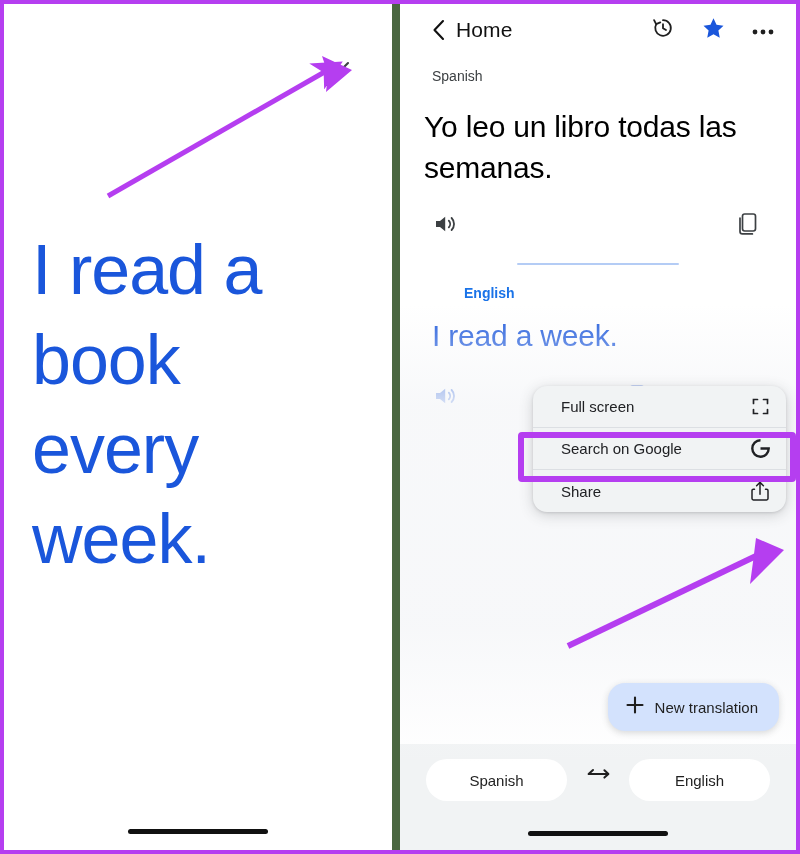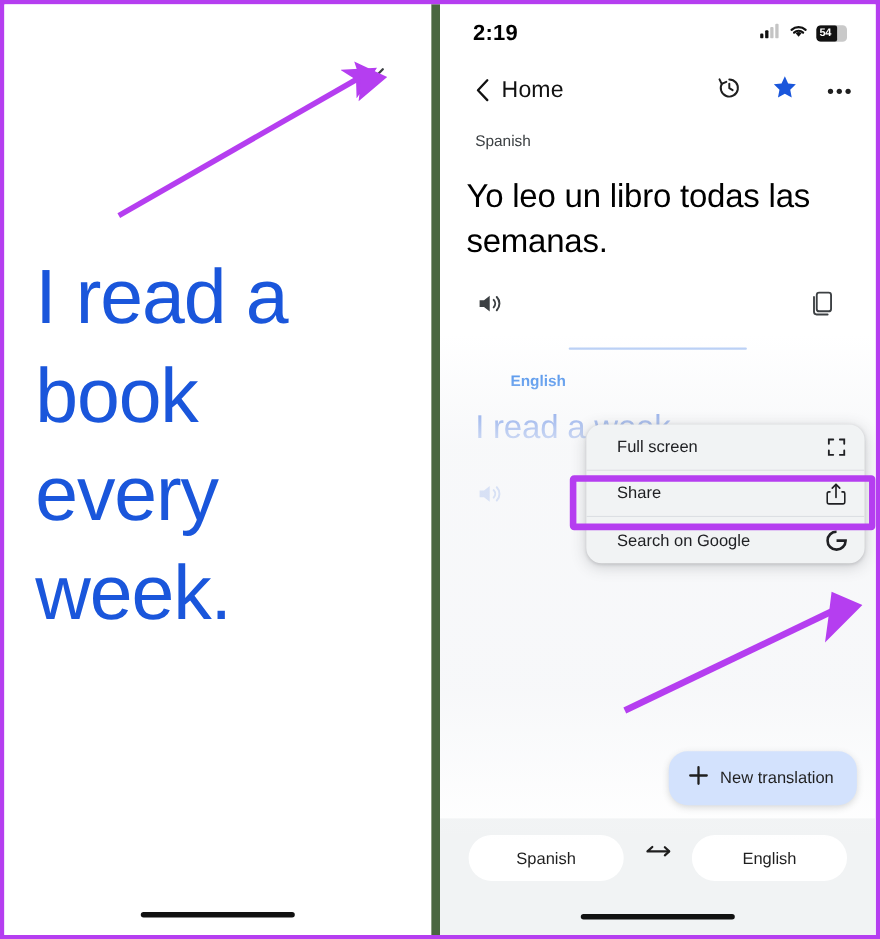--- a/index.html
+++ b/index.html
@@ -19,20 +19,21 @@
   }
 
   
   .left-panel {
     position: relative;
     width: 388px;
     height: 846px;
     background: #ffffff;
     overflow: hidden;
     flex: 0 0 388px;
+    border-radius: 17px;
   }
 
   .collapse-icon {
     position: absolute;
     top: 55px;
     right: 40px;
     width: 30px; height: 30px;
   }
 
   .left-text {
@@ -359,44 +360,20 @@
       </svg>
     </div>
 
     <div class="home-indicator"></div>
   </div>
 
   <div class="panel-divider"></div>
 
   <div class="right-panel">
 
-    <div class="status-bar">
-      <div class="status-time">2:19</div>
-      <div class="status-icons">
-        <span>
-          <svg width="19" height="14" viewBox="0 0 19 14" aria-hidden="true">
-            <rect x="0" y="9.5" width="3" height="4.5" rx="1" fill="#111"></rect>
-            <rect x="4.6" y="6.5" width="3" height="7.5" rx="1" fill="#111"></rect>
-            <rect x="9.2" y="3.5" width="3" height="10.5" rx="1" fill="#c4c4c4"></rect>
-            <rect x="13.8" y="0.5" width="3" height="13.5" rx="1" fill="#c4c4c4"></rect>
-          </svg>
-        </span>
-        <span>
-          <svg width="18" height="14" viewBox="0 0 18 14" aria-hidden="true">
-            <path d="M9 12.4 L6.3 9.2 A4.4 4.4 0 0 1 11.7 9.2 Z" fill="#111"></path>
-            <path d="M2.6 6.1 A9.6 9.6 0 0 1 15.4 6.1" stroke="#111" stroke-width="2" fill="none" stroke-linecap="round"></path>
-            <path d="M4.9 8.7 A6.2 6.2 0 0 1 13.1 8.7" stroke="#111" stroke-width="2" fill="none" stroke-linecap="round"></path>
-          </svg>
-        </span>
-        <span class="battery">
-          <span class="battery-fill"></span>
-          <span class="battery-text">54</span>
-        </span>
-      </div>
-    </div>
 
     <div class="app-header">
       <div class="header-left">
         <span class="back-chevron">
           <svg width="16" height="22" viewBox="0 0 16 22" aria-hidden="true">
             <path d="M12 2 L3.5 11 L12 20" stroke="#111" stroke-width="2.1" fill="none" stroke-linecap="round" stroke-linejoin="round"></path>
           </svg>
         </span>
         <span class="header-title">Home</span>
       </div>
@@ -492,34 +469,34 @@
             <g stroke="#202124" stroke-width="1.7" fill="none" stroke-linecap="round">
               <path d="M1.5 5.5 V1.5 H5.5"></path>
               <path d="M11.5 1.5 H15.5 V5.5"></path>
               <path d="M15.5 11.5 V15.5 H11.5"></path>
               <path d="M5.5 15.5 H1.5 V11.5"></path>
             </g>
           </svg>
         </span>
       </div>
       <div class="menu-item">
+        <span>Search on Google</span>
+        <span class="menu-icon">
+          <svg width="19" height="19" viewBox="0 0 19 19" aria-hidden="true">
+            <path d="M9.5 1.3 a8.2 8.2 0 1 0 8.2 8.2 h-8.2" stroke="#202124" stroke-width="2.4" fill="none"></path>
+          </svg>
+        </span>
+      </div>
+      <div class="menu-item">
         <span>Share</span>
         <span class="menu-icon">
           <svg width="18" height="20" viewBox="0 0 18 20" aria-hidden="true">
             <path d="M3.5 8.2 H2.4 a1.4 1.4 0 0 0 -1.4 1.4 v8 a1.4 1.4 0 0 0 1.4 1.4 h13.2 a1.4 1.4 0 0 0 1.4 -1.4 v-8 a1.4 1.4 0 0 0 -1.4 -1.4 h-1.1" stroke="#202124" stroke-width="1.5" fill="none" stroke-linecap="round"></path>
             <path d="M9 13.2 V1.6" stroke="#202124" stroke-width="1.5" fill="none" stroke-linecap="round"></path>
             <path d="M5.6 4.8 L9 1.4 L12.4 4.8" stroke="#202124" stroke-width="1.5" fill="none" stroke-linecap="round" stroke-linejoin="round"></path>
-          </svg>
-        </span>
-      </div>
-      <div class="menu-item">
-        <span>Search on Google</span>
-        <span class="menu-icon">
-          <svg width="19" height="19" viewBox="0 0 19 19" aria-hidden="true">
-            <path d="M9.5 1.3 a8.2 8.2 0 1 0 8.2 8.2 h-8.2" stroke="#202124" stroke-width="2.4" fill="none"></path>
           </svg>
         </span>
       </div>
     </div>
 
     <div class="highlight-box"></div>
 
     <div class="arrow-right">
       <svg viewBox="0 0 250 120" width="250" height="120" aria-hidden="true">
         <line x1="8" y1="112" x2="196" y2="22" stroke="#b53ef0" stroke-width="6"></line>

